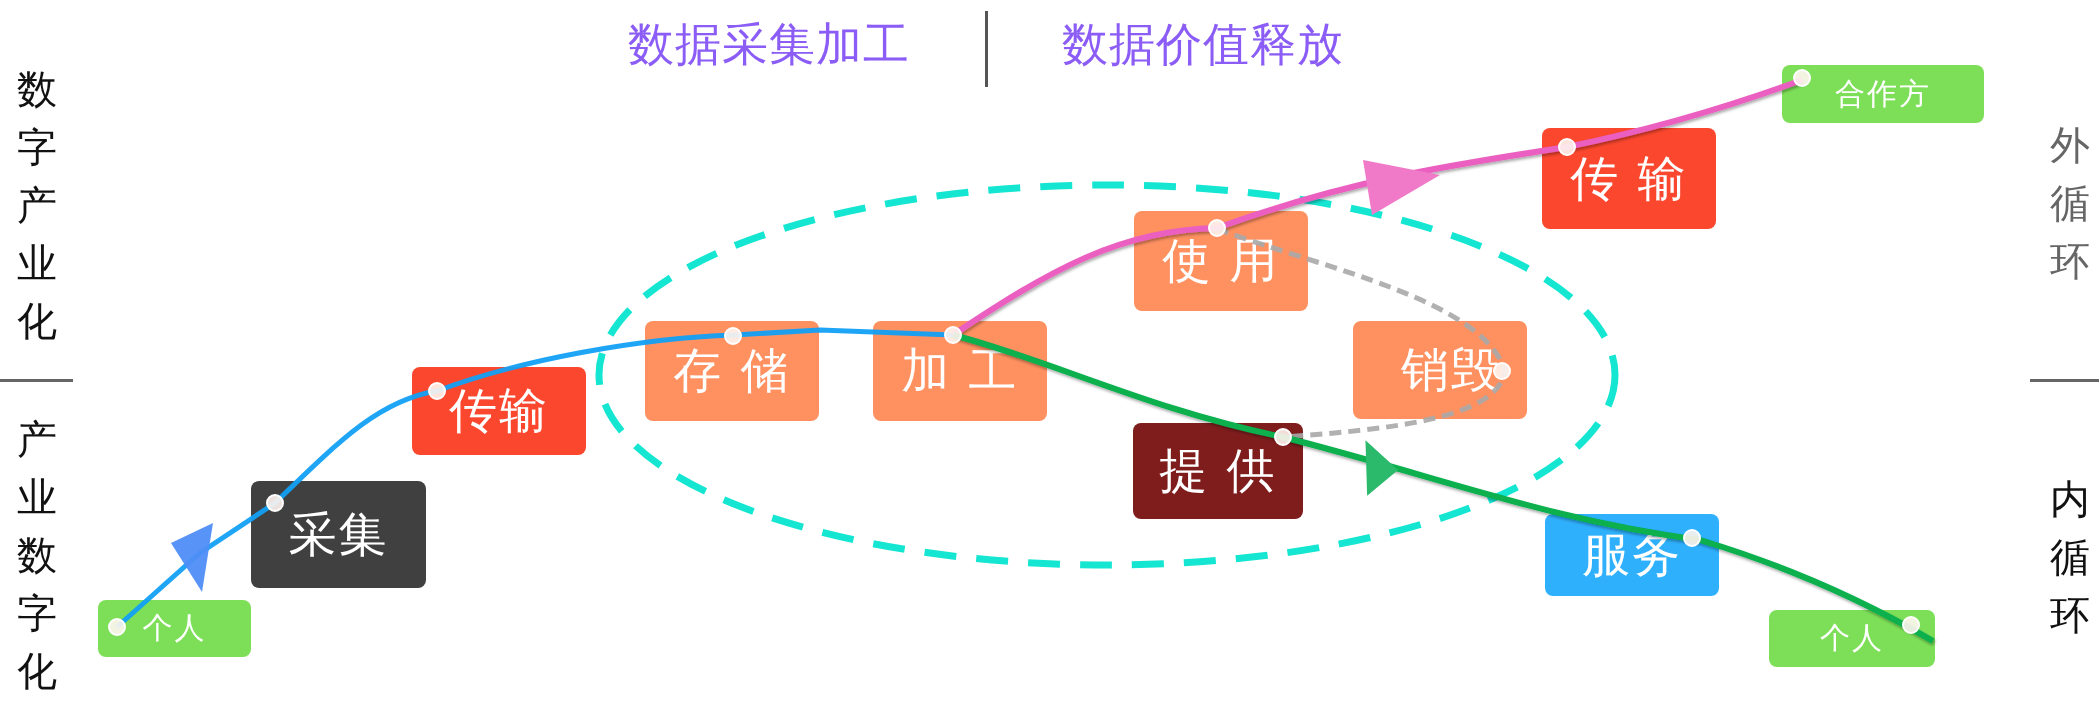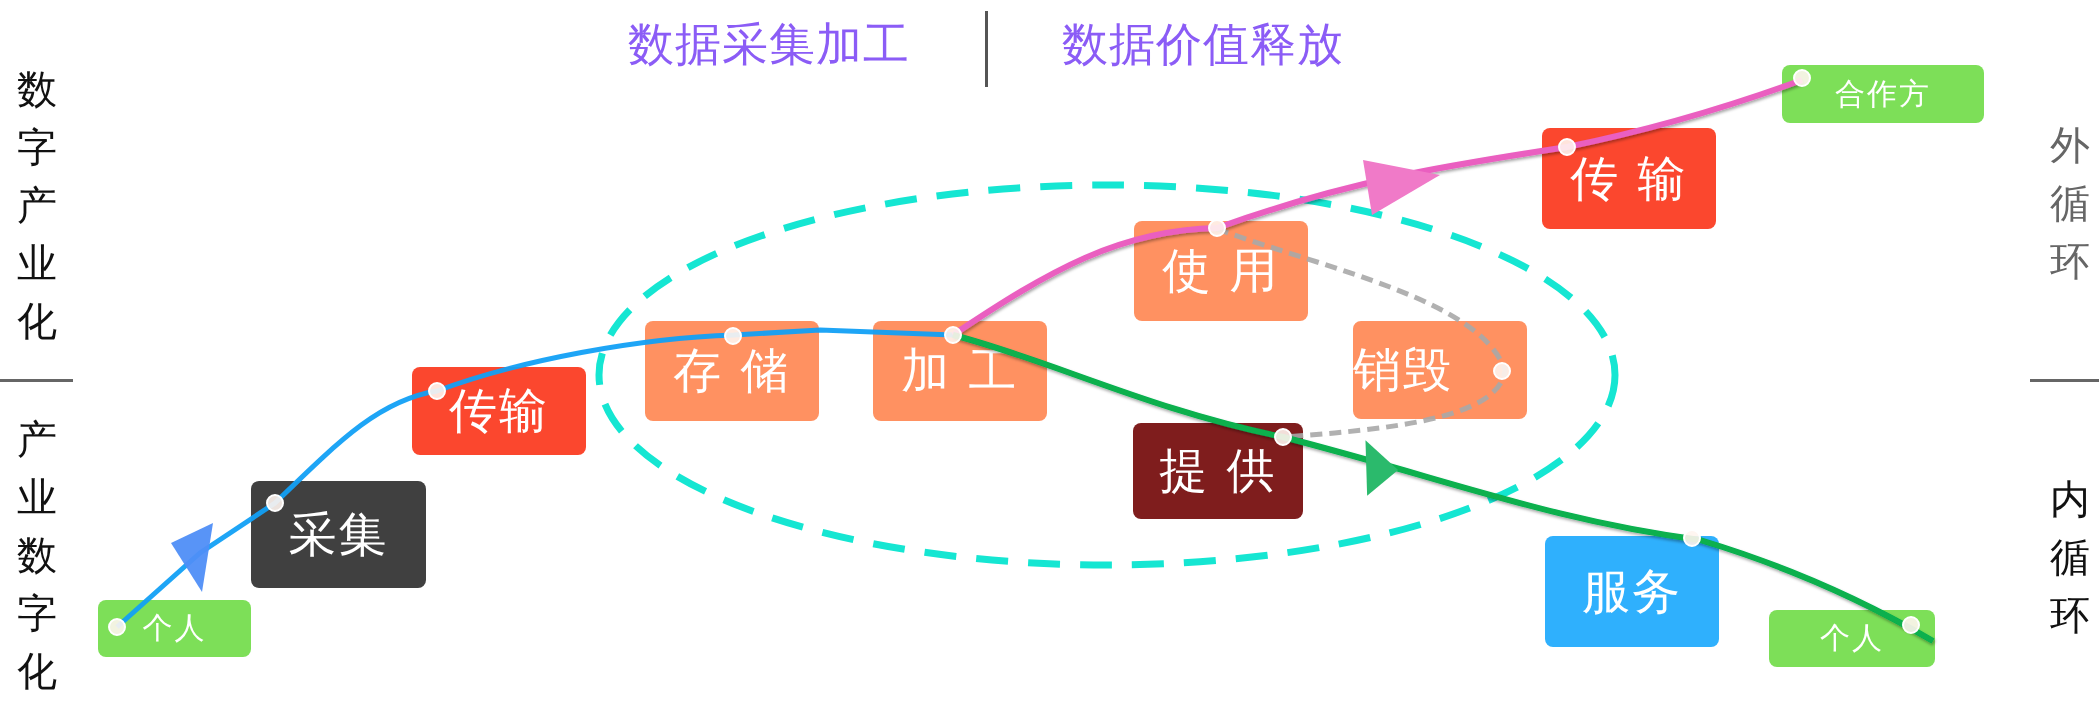--- a/index.html
+++ b/index.html
@@ -61,36 +61,36 @@
     </div>
   <div class="node" style="left:412px; top:367px; width:174px; height:88px; background:#fb472e;">
       <span>传输</span>
     </div>
   <div class="node" style="left:645px; top:321px; width:174px; height:100px; background:#ff9161;">
       <span>存 储</span>
     </div>
   <div class="node" style="left:873px; top:321px; width:174px; height:100px; background:#ff9161;">
       <span>加 工</span>
     </div>
-  <div class="node" style="left:1134px; top:221px; width:174px; height:100px; background:#ff9161;">
+  <div class="node" style="left:1134px; top:211px; width:174px; height:100px; background:#ff9161;">
       <span>使 用</span>
     </div>
   <div class="node" style="left:1133px; top:423px; width:170px; height:96px; background:#7f1d1d;">
       <span>提 供</span>
     </div>
-  <div class="node" style="left:1353px; top:321px; width:174px; height:98px; background:#ff9161; justify-content:flex-start; ">
+  <div class="node" style="left:1353px; top:321px; width:174px; height:98px; background:#ff9161; justify-content:flex-start; padding-left:48px;">
       <span>销毁</span>
     </div>
   <div class="node" style="left:1542px; top:128px; width:174px; height:101px; background:#fb472e;">
       <span>传 输</span>
     </div>
   <div class="node small" style="left:1782px; top:65px; width:202px; height:58px; background:#7ddf58;">
       <span>合作方</span>
     </div>
-  <div class="node" style="left:1545px; top:536px; width:174px; height:111px; background:#2fb0fd;">
+  <div class="node" style="left:1545px; top:514px; width:174px; height:82px; background:#2fb0fd;">
       <span>服务</span>
     </div>
   <div class="node small" style="left:1769px; top:610px; width:166px; height:57px; background:#7ddf58;">
       <span>个人</span>
     </div>
 
   <svg width="2099" height="705" style="position:absolute; left:0; top:0;">
     <defs>
       <filter id="sh" x="-5%" y="-5%" width="110%" height="110%">
         <feDropShadow dx="1" dy="2" stdDeviation="1.5" flood-color="#000" flood-opacity="0.35"></feDropShadow>

